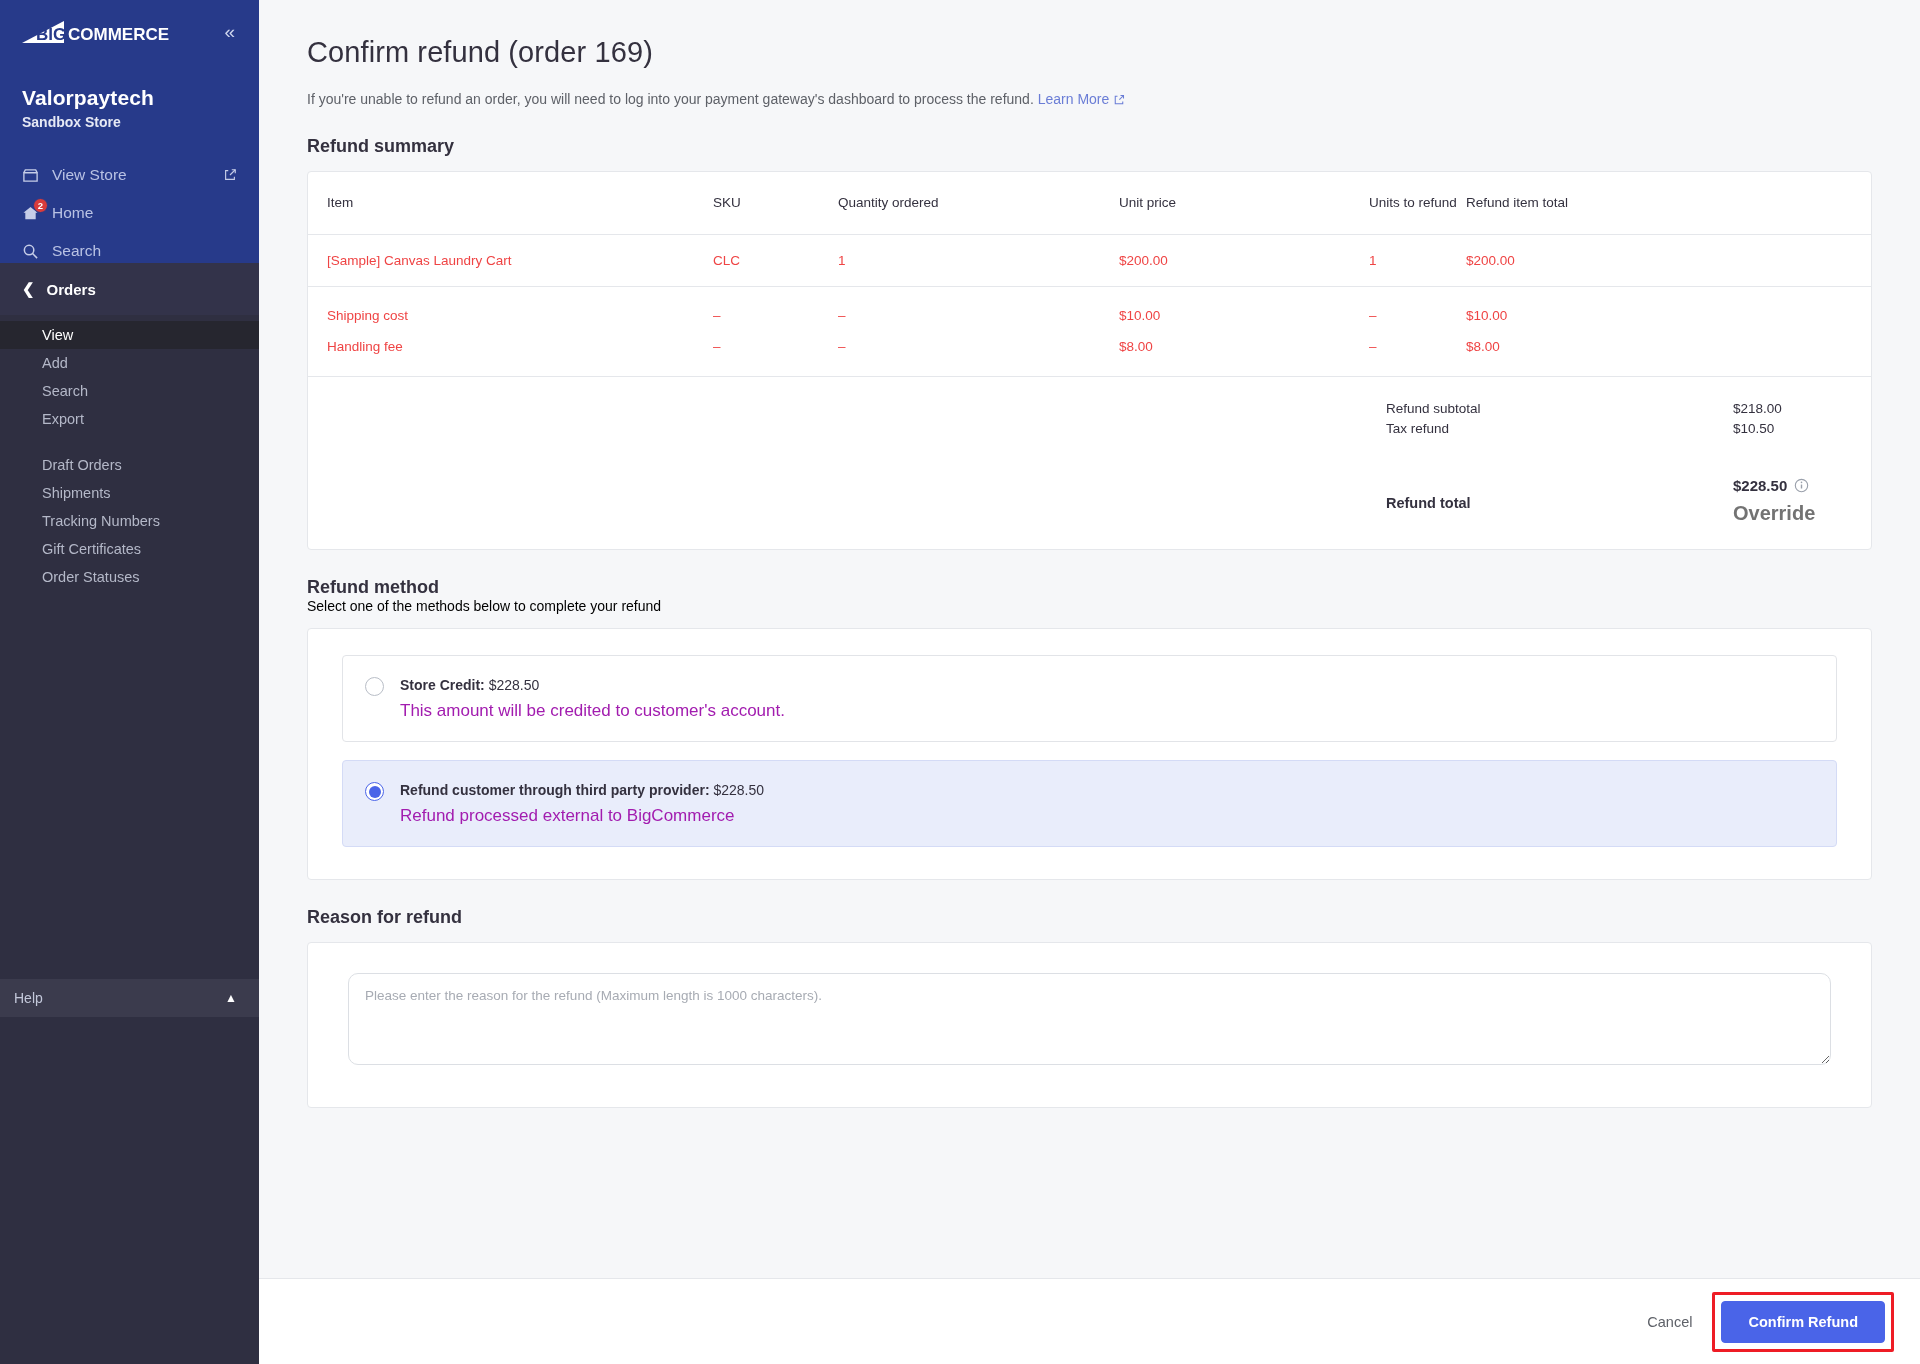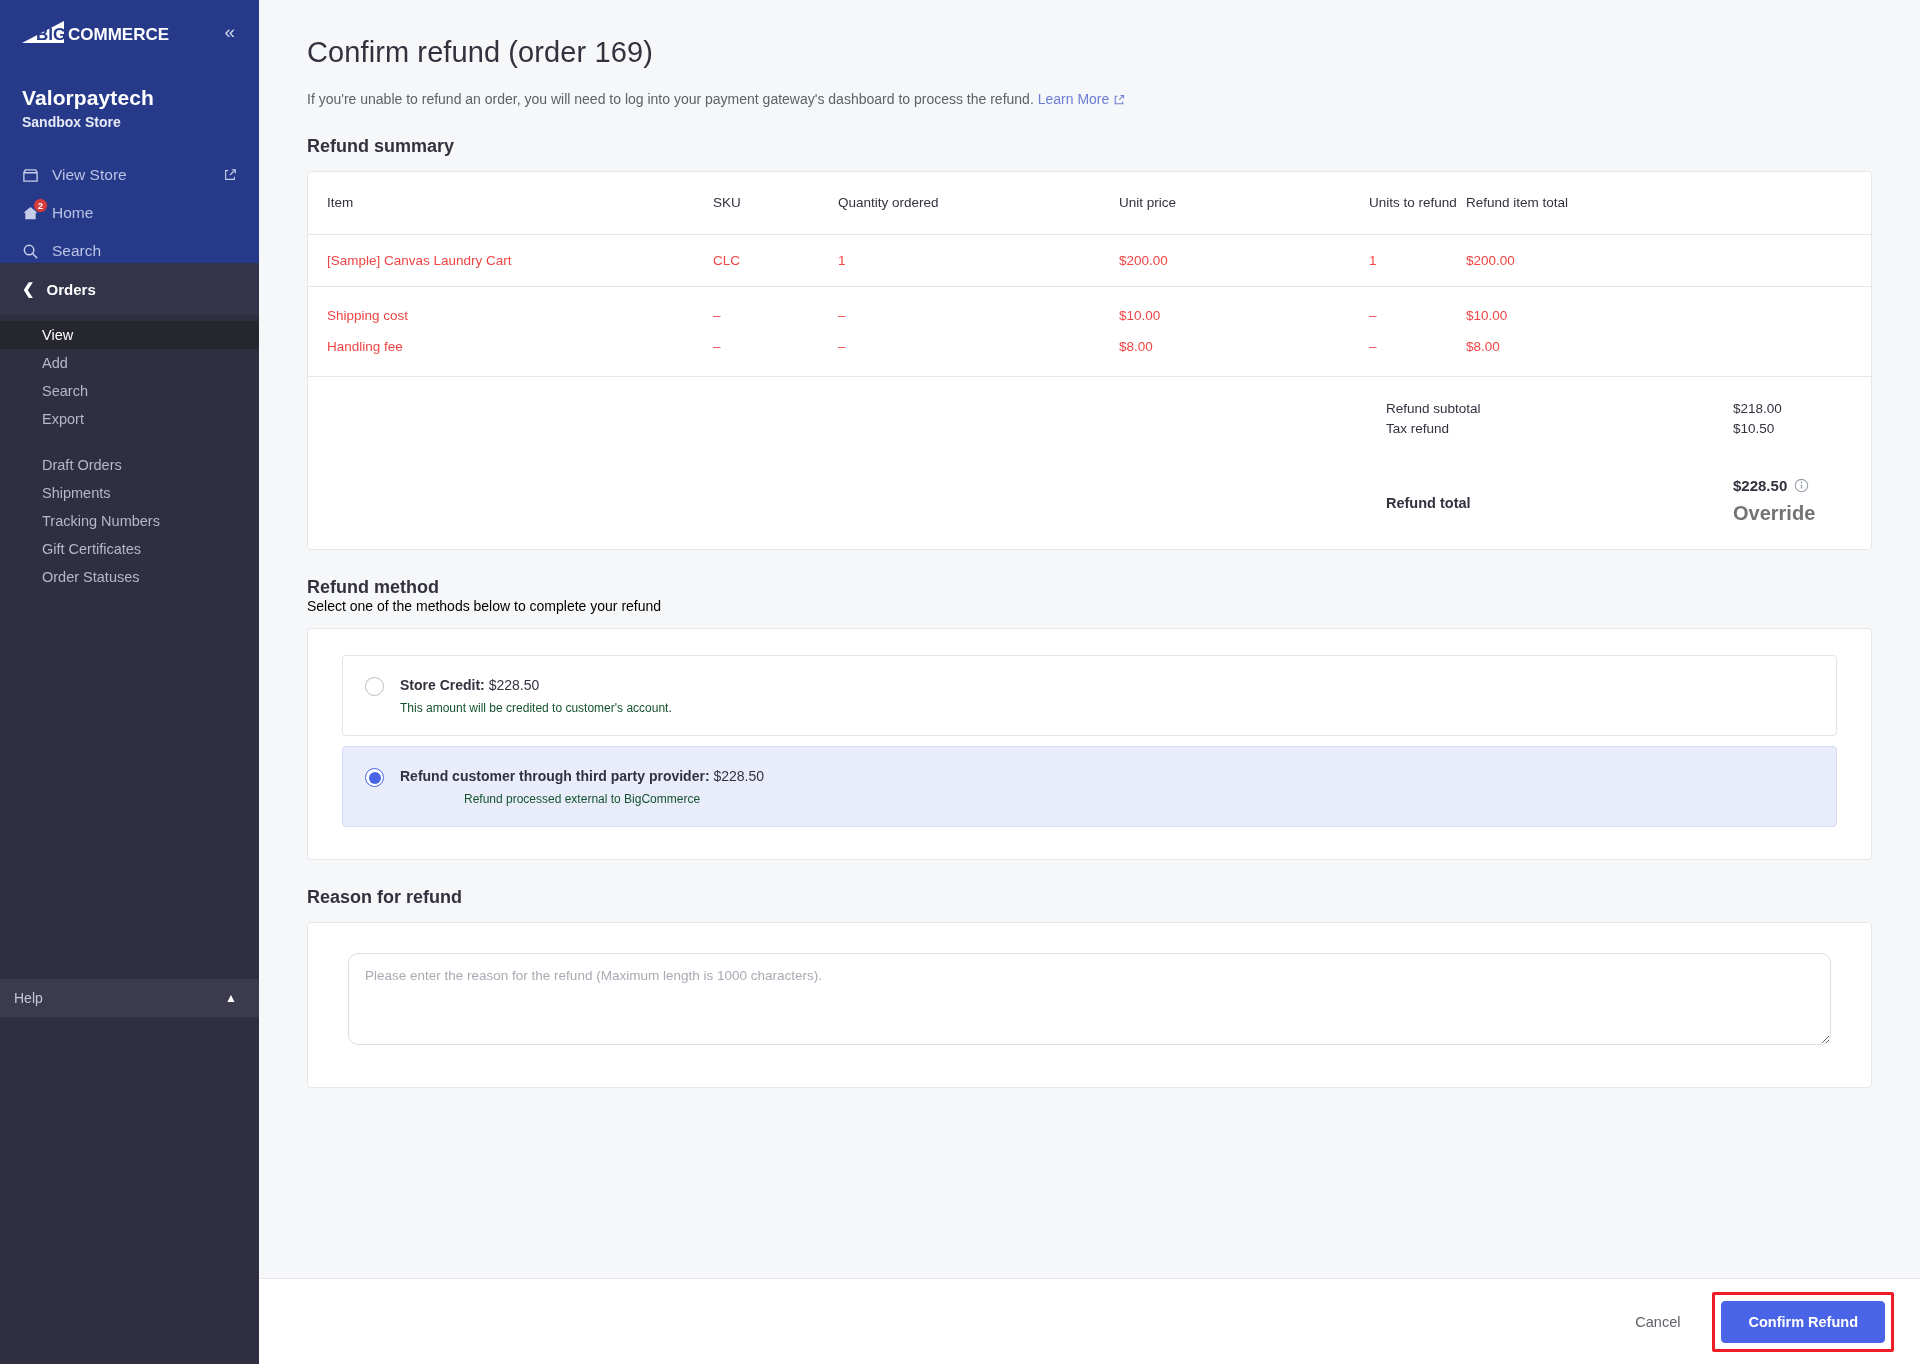--- a/index.html
+++ b/index.html
@@ -121,49 +121,49 @@
   .info-ic { color: #9aa0ab; display: inline-flex; }
   .override { color: #737373; font-size: 20px; font-weight: bold; margin-top: 8px; cursor: pointer; }
 
   
   .methods-card { padding: 26px 34px 32px 34px; }
   .opt {
     border: 1px solid #e2e4e8; border-radius: 4px; padding: 20px 22px;
     display: flex; gap: 16px; align-items: flex-start; cursor: pointer;
     background: #fff;
   }
-  .opt + .opt { margin-top: 10px; text-align: center; }
+  .opt + .opt { margin-top: 18px; }
   .opt.selected { background: #e9edfb; border-color: #d4dbf6; }
   .radio {
     width: 19px; height: 19px; border-radius: 50%; border: 1.5px solid #b9bec7;
     background: #fff; flex: 0 0 19px; margin-top: 1px; position: relative;
   }
   .opt.selected .radio { border-color: #4a64e8; }
   .opt.selected .radio::after {
     content: ""; position: absolute; inset: 2.5px; border-radius: 50%; background: #4a64e8;
   }
   .opt-title { font-size: 14px; color: #34313f; }
   .opt-title b { font-weight: bold; }
-  .opt-desc { font-size: 12px; color: #14532d; margin-top: 7px; }
+  .opt-desc { font-size: 17px; color: #a21caf; margin-top: 7px; }
 
   
   .reason-card { padding: 30px 40px 38px 40px; }
   textarea.reason {
     width: 100%; height: 92px; resize: vertical;
     border: 1px solid #dcdfe4; border-radius: 10px;
     padding: 14px 16px; font-family: "Liberation Sans", sans-serif;
     font-size: 13.5px; color: #34313f; background: #fff; outline: none;
   }
   textarea.reason::placeholder { color: #a7abb3; }
 
   
   .footer {
     height: 86px; flex: 0 0 86px; background: #fff; border-top: 1px solid #e5e7eb;
     display: flex; align-items: center; justify-content: flex-end;
-    padding-right: 26px; gap: 14px; padding-left: 32px;
+    padding-right: 26px; gap: 2px; padding-left: 32px;
   }
   .btn-cancel {
     background: transparent; border: none; color: #5e6168; font-size: 14.5px;
     cursor: pointer; padding: 10px 18px; font-family: "Liberation Sans", sans-serif;
   }
   .hl-box { border: 3px solid #ee1c25; padding: 6px; border-radius: 2px; background: #fff; }
   .btn-primary {
     background: #4a64e8; border: 1px solid #4a64e8; color: #fff;
     font-size: 14.5px; font-weight: bold; border-radius: 4px;
     padding: 12px 26px; cursor: pointer; font-family: "Liberation Sans", sans-serif;

